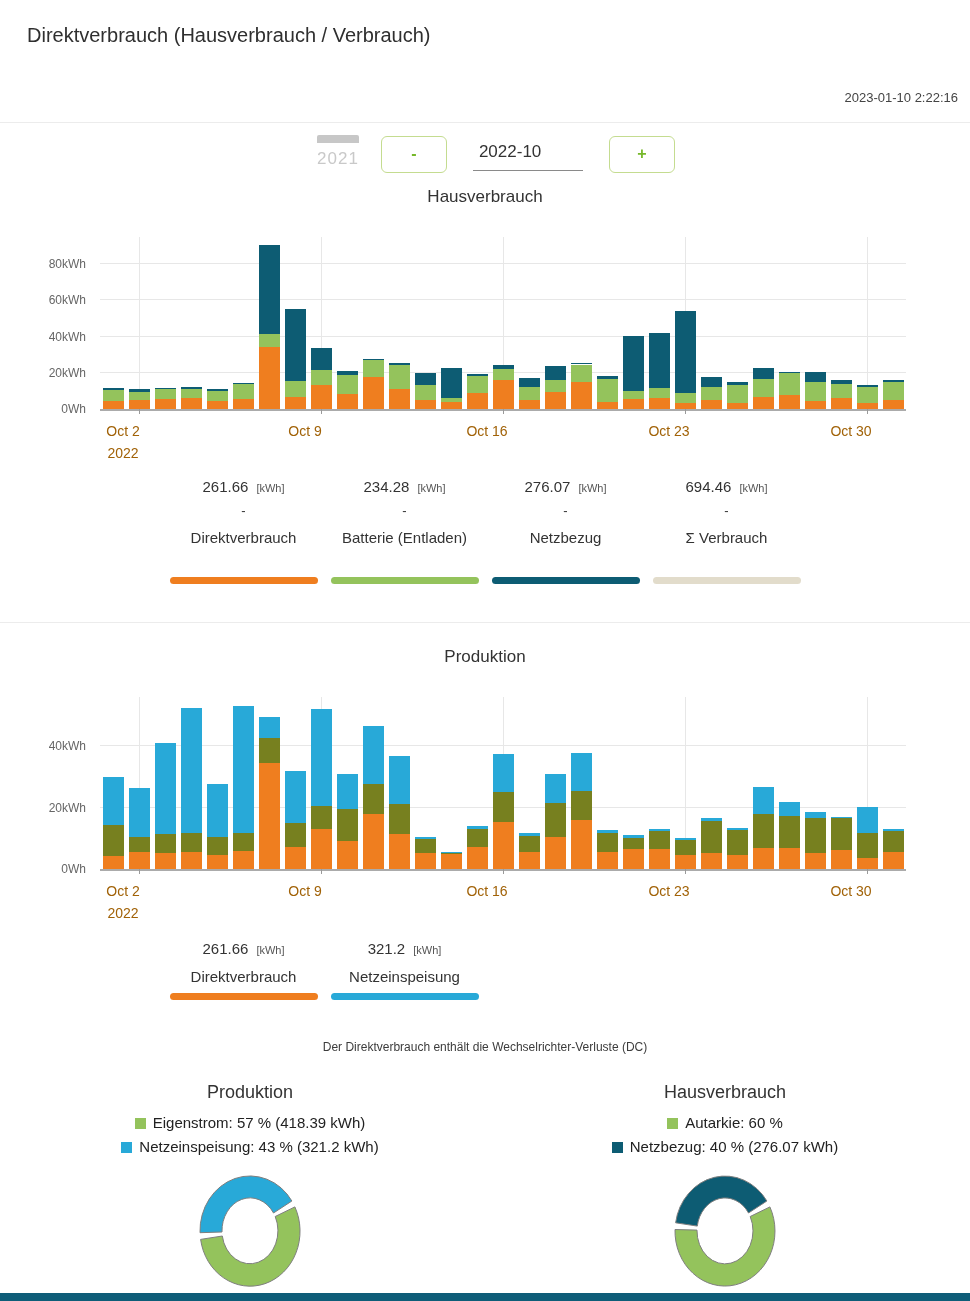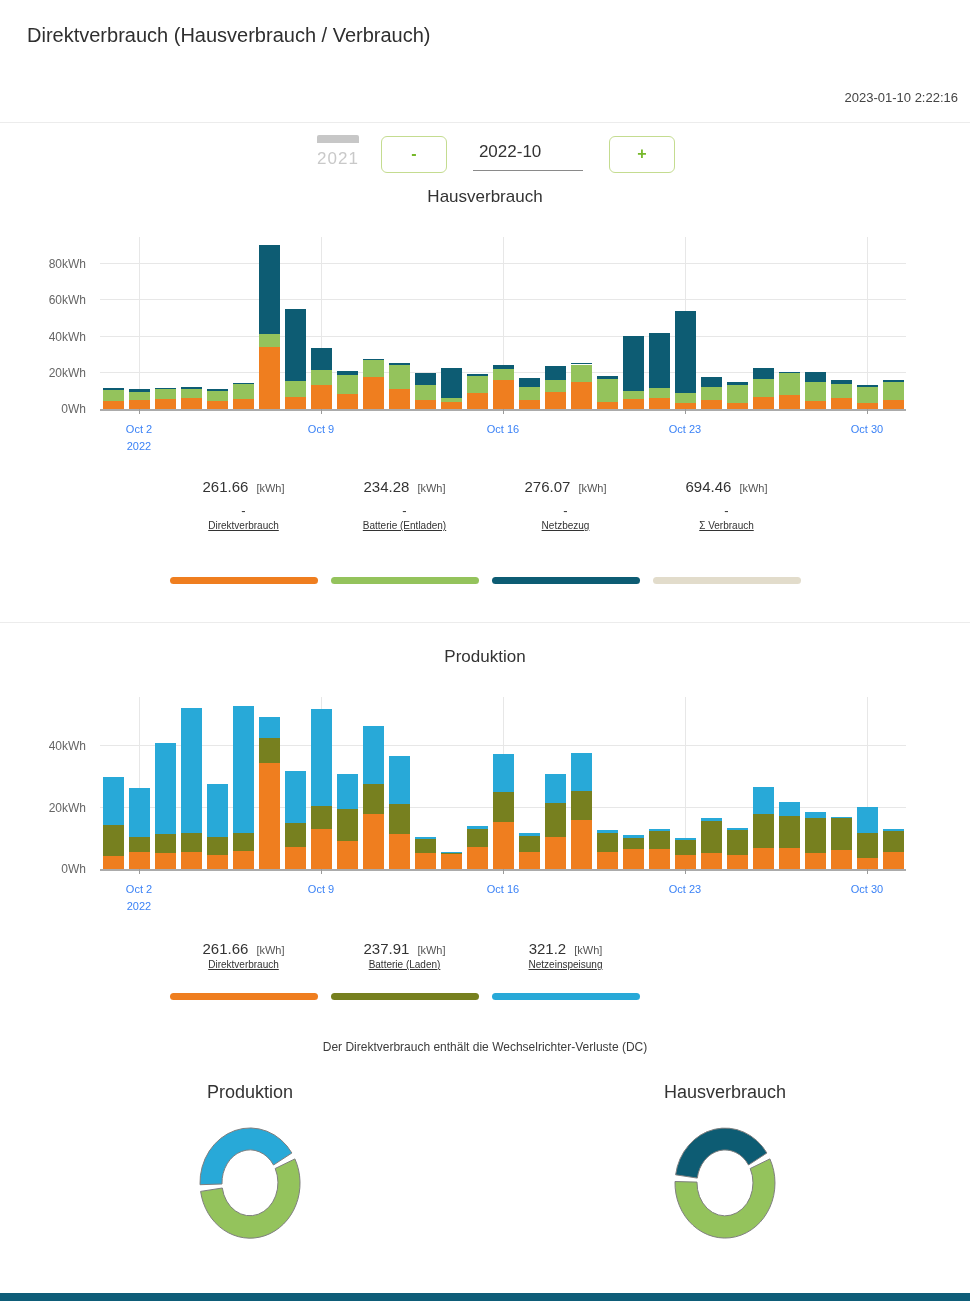--- a/index.html
+++ b/index.html
@@ -37,30 +37,30 @@
   .chart-title{position:absolute;left:0;width:100%;margin:0;text-align:center;
                font-size:17px;font-weight:400;color:#333;}
   .plot{position:absolute;left:100px;width:806px;height:172px;border-bottom:2px solid #ababab;}
   .gridline-h{position:absolute;left:0;width:100%;height:1px;background:#e7e7e7;}
   .gridline-v{position:absolute;top:0;width:1px;height:100%;background:#e7e7e7;}
   .xtickmark{position:absolute;width:1px;height:5px;top:172px;background:#9a9a9a;}
   .bar{position:absolute;bottom:0;}
   .bar-seg{position:absolute;left:0;width:100%;}
   .ylabels{position:absolute;left:0;width:94px;height:174px;}
   .ylab{position:absolute;right:8px;width:80px;text-align:right;font-size:12px;color:#666;}
-  .xlabels{position:absolute;left:100px;width:806px;height:42px;font-size:11px;color:#3b82f6;}
+  .xlabels{position:absolute;left:84px;width:806px;height:42px;font-size:14px;color:#a16207;}
   .xlab{position:absolute;width:90px;text-align:center;line-height:1.55;}
 
   
   .totals{position:absolute;left:163px;width:644px;display:grid;grid-template-columns:repeat(4,1fr);}
   .tot-cell{display:flex;flex-direction:column;align-items:center;text-align:center;}
   .tot-val{font-size:15px;color:#333;}
   .tot-unit{font-size:11px;color:#555;margin-left:8px;}
   .tot-sep{font-size:13px;color:#333;margin-top:8px;}
-  .tot-label{font-size:10px;color:#333;line-height:1.55;max-width:150px;text-decoration:underline;}
+  .tot-label{font-size:15px;color:#333;line-height:1.55;margin-top:8px;max-width:150px;}
   .tot-bar{height:7px;width:148px;border-radius:4px;margin-top:auto;}
   .totals-1 .tot-cell{height:106px;}
   .totals-2 .tot-cell{height:60px;}
 
   .note{position:absolute;left:0;width:100%;text-align:center;font-size:12px;color:#3c3c3c;}
 
   
   .pie-box{position:absolute;top:1082px;width:380px;text-align:center;}
   .pie-title{margin:0 0 8px 0;font-size:18px;font-weight:400;color:#333;}
   .pl-row{font-size:15px;color:#222;line-height:1.6;}
@@ -493,42 +493,45 @@
       <div class="xlab" style="left: 540px; top: 4px;">Oct 23</div>
       <div class="xlab" style="left: 722px; top: 4px;">Oct 30</div>
     </div>
   <div class="totals totals-2" style="top:940px" id="totals2">
       <div class="tot-cell">
         <div class="tot-val">261.66<span class="tot-unit">[kWh]</span></div>
         <div class="tot-label">Direktverbrauch</div>
         <div class="tot-bar" style="background:#ef7e1f"></div>
       </div>
       <div class="tot-cell">
-        <div class="tot-val">237.91<span class="tot-unit">[kWh]</span></div>
-        <div class="tot-label">Batterie (Laden)</div>
-        <div class="tot-bar" style="background:#77801f"></div>
-      </div>
-      <div class="tot-cell">
         <div class="tot-val">321.2<span class="tot-unit">[kWh]</span></div>
         <div class="tot-label">Netzeinspeisung</div>
         <div class="tot-bar" style="background:#28a9d8"></div>
       </div>
     </div>
 
   <div class="note" style="top:1040px">Der Direktverbrauch enthält die Wechselrichter-Verluste (DC)</div>
 
   <div class="pie-box" style="left:60px">
     <h3 class="pie-title">Produktion</h3>
+    <div id="plegend1">
+        <div class="pl-row"><span class="pl-sq" style="background:#94c35c"></span><span>Eigenstrom: 57 % (418.39 kWh)</span></div>
+        <div class="pl-row"><span class="pl-sq" style="background:#28a9d8"></span><span>Netzeinspeisung: 43 % (321.2 kWh)</span></div>
+      </div>
     <svg class="pie-svg" id="pie1" width="120" height="126" viewBox="0 0 120 126">
         <path d="M104.9 38.9 A50 55 0 1 1 10.6 71.4 L32.3 68.0 A28 33 0 1 0 85.2 48.5 Z" fill="#94c35c" stroke="#7f7f7f" stroke-width="1"></path>
         <path d="M10.0 64.7 A50 55 0 0 1 101.9 33.0 L83.5 45.0 A28 33 0 0 0 32.0 64.0 Z" fill="#28a9d8" stroke="#7f7f7f" stroke-width="1"></path>
       </svg>
   </div>
   <div class="pie-box" style="left:535px">
     <h3 class="pie-title">Hausverbrauch</h3>
+    <div id="plegend2">
+        <div class="pl-row"><span class="pl-sq" style="background:#94c35c"></span><span>Autarkie: 60 %</span></div>
+        <div class="pl-row"><span class="pl-sq" style="background:#0d5c73"></span><span>Netzbezug: 40 % (276.07 kWh)</span></div>
+      </div>
     <svg class="pie-svg" id="pie2" width="120" height="126" viewBox="0 0 120 126">
         <path d="M104.9 38.9 A50 55 0 1 1 10.0 61.5 L32.0 62.1 A28 33 0 1 0 85.2 48.5 Z" fill="#94c35c" stroke="#7f7f7f" stroke-width="1"></path>
         <path d="M10.6 54.8 A50 55 0 0 1 101.9 33.0 L83.5 45.0 A28 33 0 0 0 32.3 58.1 Z" fill="#0d5c73" stroke="#7f7f7f" stroke-width="1"></path>
       </svg>
   </div>
 
   <div class="footer-bar"></div>
 </div>
 
 </body></html>

